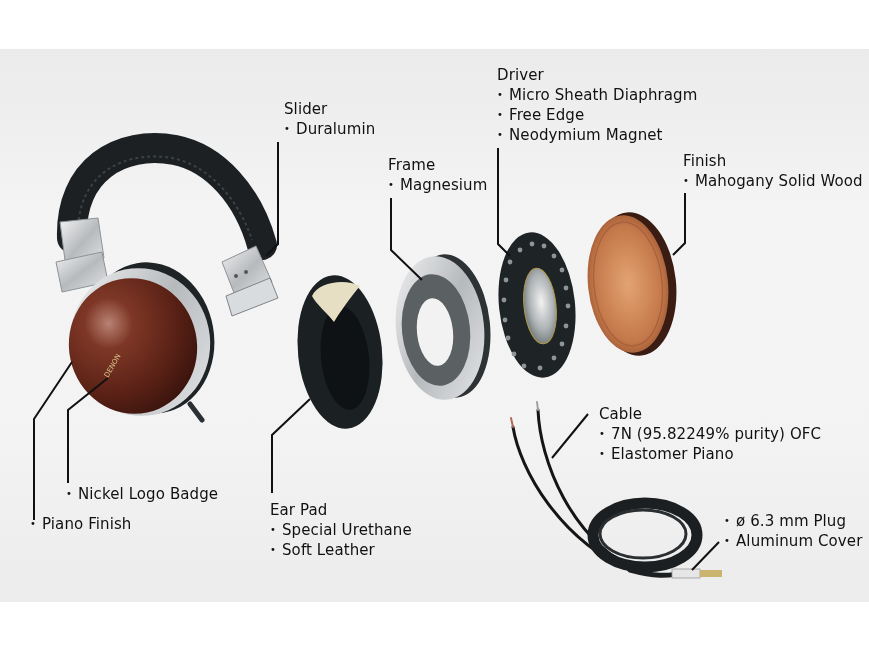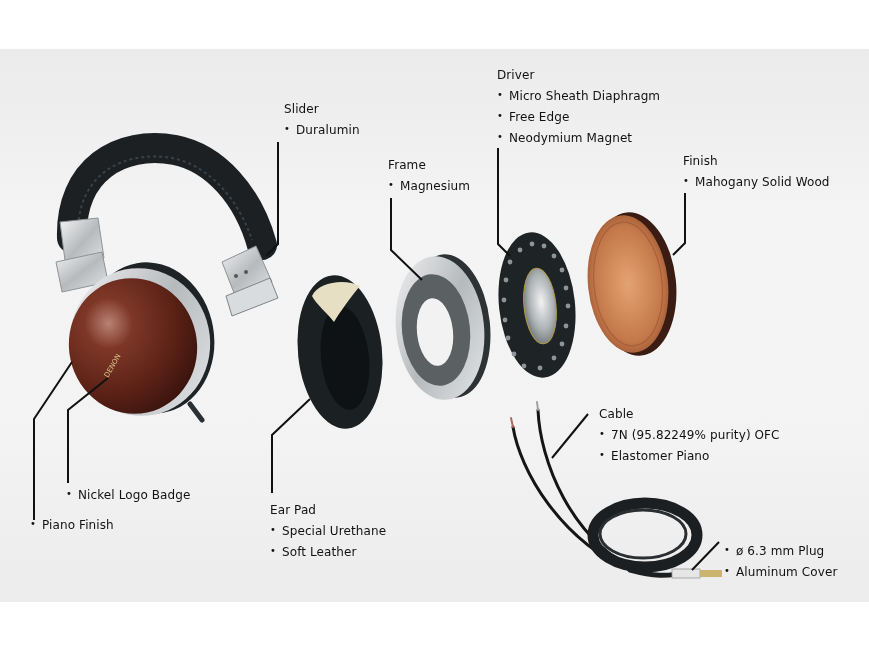--- a/index.html
+++ b/index.html
@@ -5,21 +5,21 @@
   html, body { margin: 0; padding: 0; }
   body {
     width: 869px; height: 652px; background: #ffffff; position: relative; overflow: hidden;
     font-family: "DejaVu Sans", sans-serif; color: #111;
   }
   .band {
     position: absolute; left: 0; top: 49px; width: 869px; height: 553px;
     background: linear-gradient(180deg, #ebebec 0%, #f4f4f4 30%, #f3f3f3 70%, #ececec 100%);
   }
   svg.art { position: absolute; left: 0; top: 0; width: 869px; height: 652px; }
-  .label { position: absolute; font-size: 12px; line-height: 19px; white-space: nowrap; letter-spacing: 0.1px; }
+  .label { position: absolute; font-size: 15px; line-height: 19px; white-space: nowrap; letter-spacing: 0.1px; }
   .label .title { display: block; }
   .label .item { display: block; }
   .label .item::before { content: "\2022"; margin-right: 6px; font-size: 10px; vertical-align: 2px; }
 </style>
 </head>
 <body>
 
 <div class="band"></div>
 
 <svg class="art" viewBox="0 0 869 652">
@@ -161,21 +161,21 @@
   <span class="title">Finish</span>
   <span class="item">Mahogany Solid Wood</span>
 </div>
 
 <div class="label" style="left:599px; top:405px;">
   <span class="title">Cable</span>
   <span class="item">7N (95.82249% purity) OFC</span>
   <span class="item">Elastomer Piano</span>
 </div>
 
-<div class="label" style="left:724px; top:511px;margin-top:29px;">
+<div class="label" style="left:724px; top:511px;">
   <span class="item">ø 6.3 mm Plug</span>
   <span class="item">Aluminum Cover</span>
 </div>
 
 <div class="label" style="left:270px; top:501px;">
   <span class="title">Ear Pad</span>
   <span class="item">Special Urethane</span>
   <span class="item">Soft Leather</span>
 </div>
 

